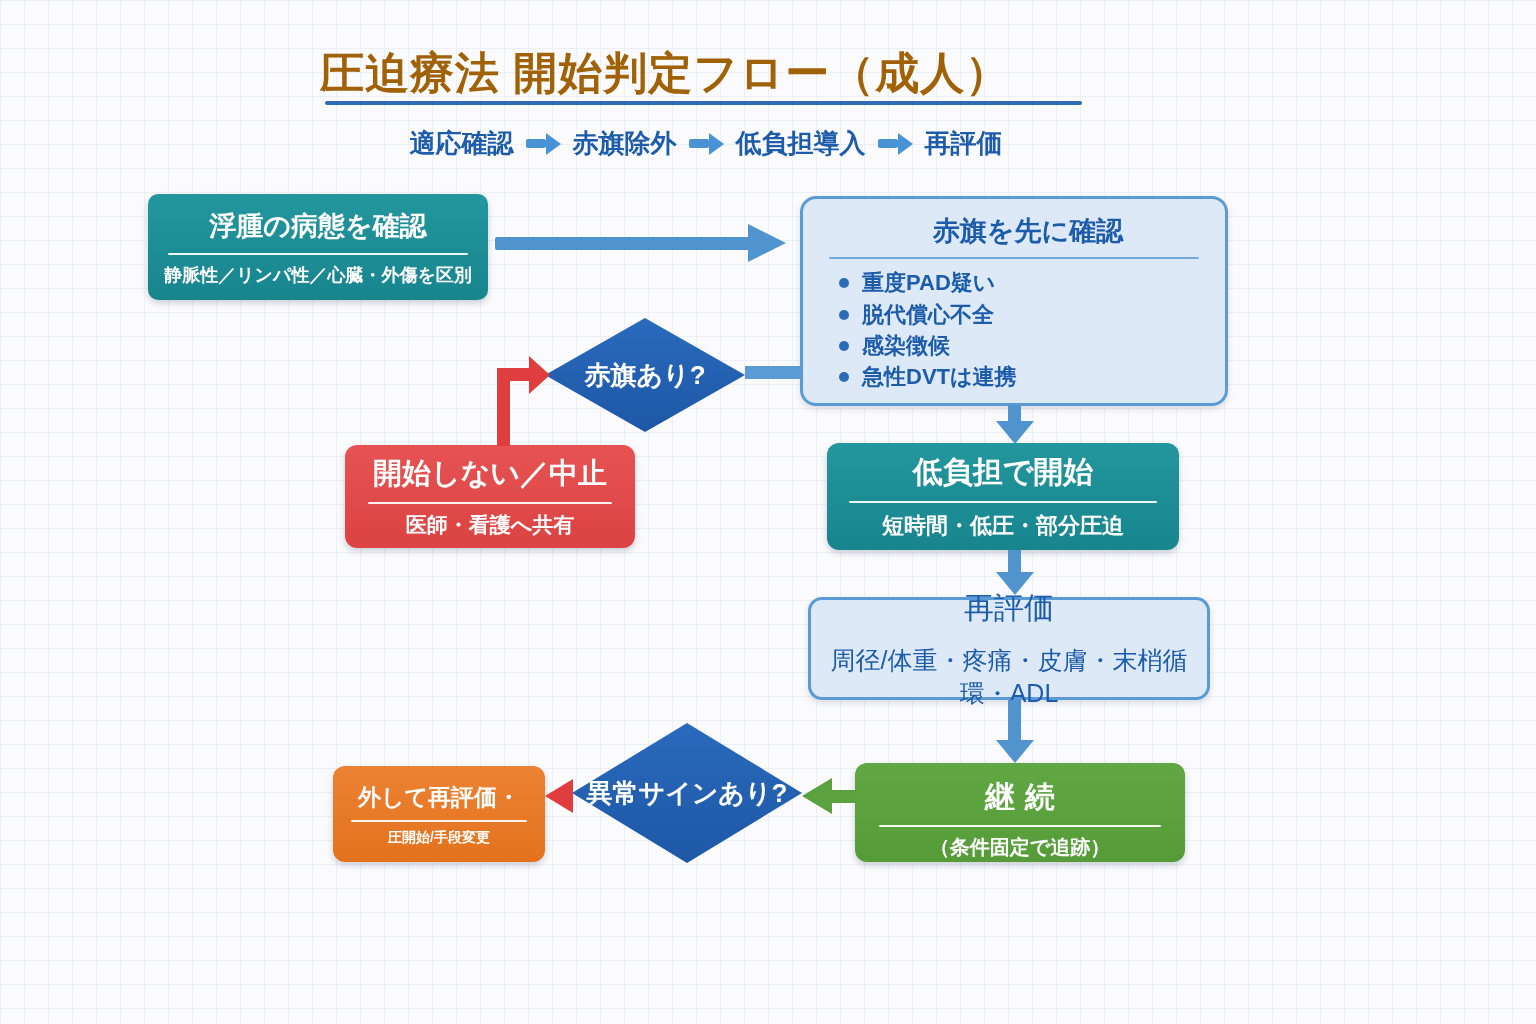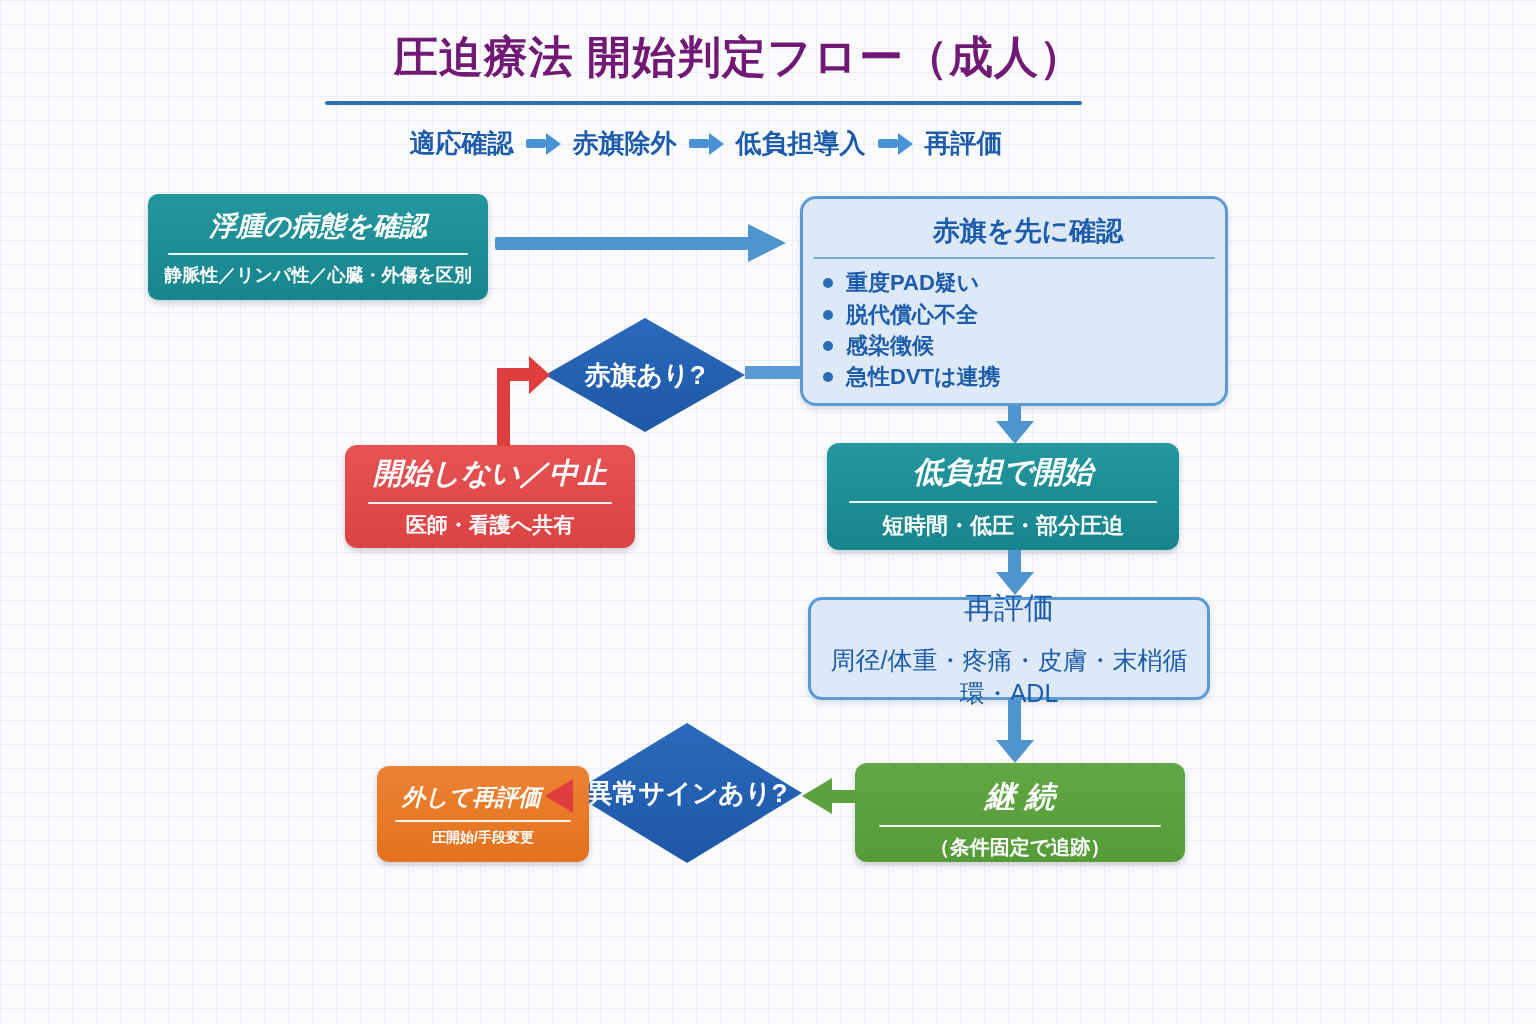--- a/index.html
+++ b/index.html
@@ -11,65 +11,65 @@
       linear-gradient(#edeff6 1px, transparent 1px),
       linear-gradient(90deg, #edeff6 1px, transparent 1px);
     background-size: 24px 24px;
     position: relative;
     overflow: hidden;
   }
   .abs { position:absolute;text-align:center; }
 
   
   .main-title{
-    left:320px; top:28px; width:764px;
-    text-align:right;
-    font-size:44px; font-weight:bold; color:#701a75;
+    left:320px; top:44px; width:764px;
+    text-align:left;
+    font-size:44px; font-weight:bold; color:#a16207;
     letter-spacing:1px;
   }
   .title-rule{ left:325px; top:101px; width:757px; height:4px; background:#2e6cb8; border-radius:2px;}
   .steps-row{
     left:256px; top:126px; width:900px;
     display:flex; align-items:center; justify-content:center; gap:12px;
   }
   .step-label{ font-size:26px; font-weight:bold; color:#1d5cab; }
   .step-arrow{ display:inline-flex; align-items:center; }
   .step-arrow .stem{ width:20px; height:9px; background:#4a92d6; border-radius:2px; }
   .step-arrow .head{ width:0; height:0; border-left:15px solid #4a92d6; border-top:11px solid transparent; border-bottom:11px solid transparent; }
 
   
   .node{
     border-radius:12px;
     display:flex; flex-direction:column; align-items:center; justify-content:center;
     box-shadow:0 3px 6px rgba(30,50,80,.22);
     text-align:center;
   }
-  .node .box-title{ font-weight:bold; color:#fff;font-style:italic; }
+  .node .box-title{ font-weight:bold; color:#fff; }
   .node .box-sub{ font-weight:bold; color:#fff; }
   .divider{ height:2px; background:rgba(255,255,255,.92); border-radius:1px; }
   .divider-blue{ height:2px; background:#74a9db; border-radius:1px; }
 
   .teal  { background:linear-gradient(180deg,#23969e,#18858d); }
   .red   { background:linear-gradient(180deg,#e65252,#dc4343); }
-  .orange{ background:linear-gradient(180deg,#ec8234,#e4721c);margin-left:44px; }
+  .orange{ background:linear-gradient(180deg,#ec8234,#e4721c); }
   .green { background:linear-gradient(180deg,#61a844,#559c39); }
   .light {
     background:#dde9f6; border:3px solid #5b9bd5; border-radius:16px;
     box-shadow:0 3px 6px rgba(30,50,80,.15);
   }
   .light .box-title, .light .box-sub{ color:#1c5cab; }
 
   
   #node-edema   { left:148px; top:194px; width:340px; height:106px; border-radius:10px; }
   #node-edema .box-title{ font-size:27px; }
   #node-edema .divider{ width:300px; margin:9px 0 8px; }
   #node-edema .box-sub{ font-size:18px; }
 
   #node-redflags{ left:800px; top:196px; width:428px; height:210px;
-                  display:flex; flex-direction:column; align-items:stretch; padding:14px 10px 10px; }
+                  display:flex; flex-direction:column; align-items:stretch; padding:14px 26px 10px; }
   #node-redflags .box-title{ font-size:27px; font-weight:bold; color:#1c5cab; padding-left:28px; }
   #node-redflags .divider-blue{ margin:8px 0 9px; }
   .bullet-row{ display:flex; align-items:center; height:34px; padding-left:10px; }
   .bullet-dot{ width:10px; height:10px; border-radius:50%; background:#2a6cb8; margin-right:13px; flex:0 0 auto; }
   .bullet-text{ font-size:22px; font-weight:bold; color:#1c5cab; }
 
   #node-stop    { left:345px; top:445px; width:290px; height:103px; }
   #node-stop .box-title{ font-size:29px; }
   #node-stop .divider{ width:244px; margin:8px 0 7px; }
   #node-stop .box-sub{ font-size:21px; }

